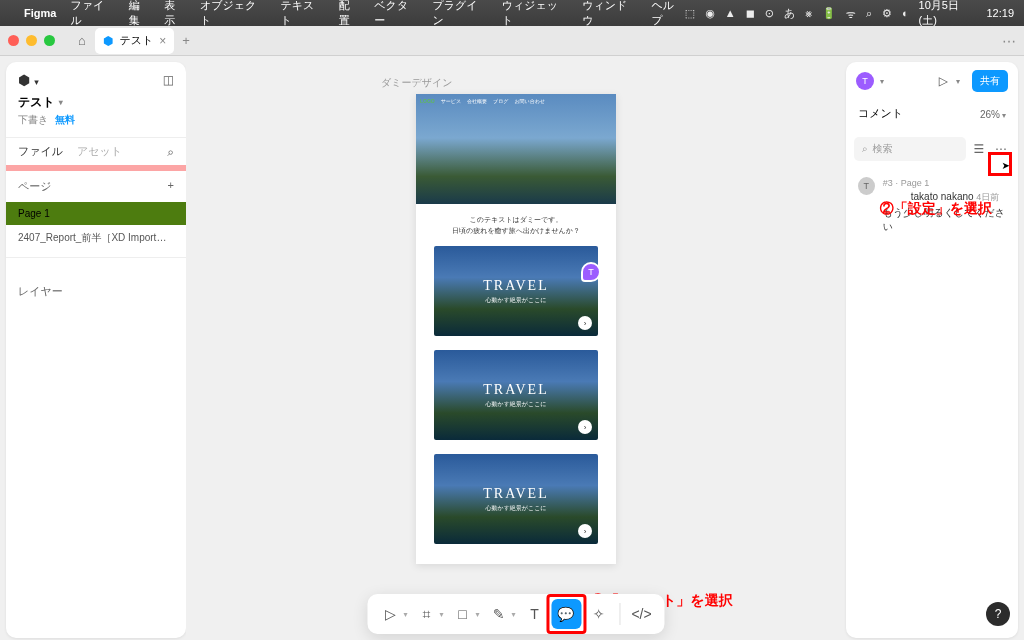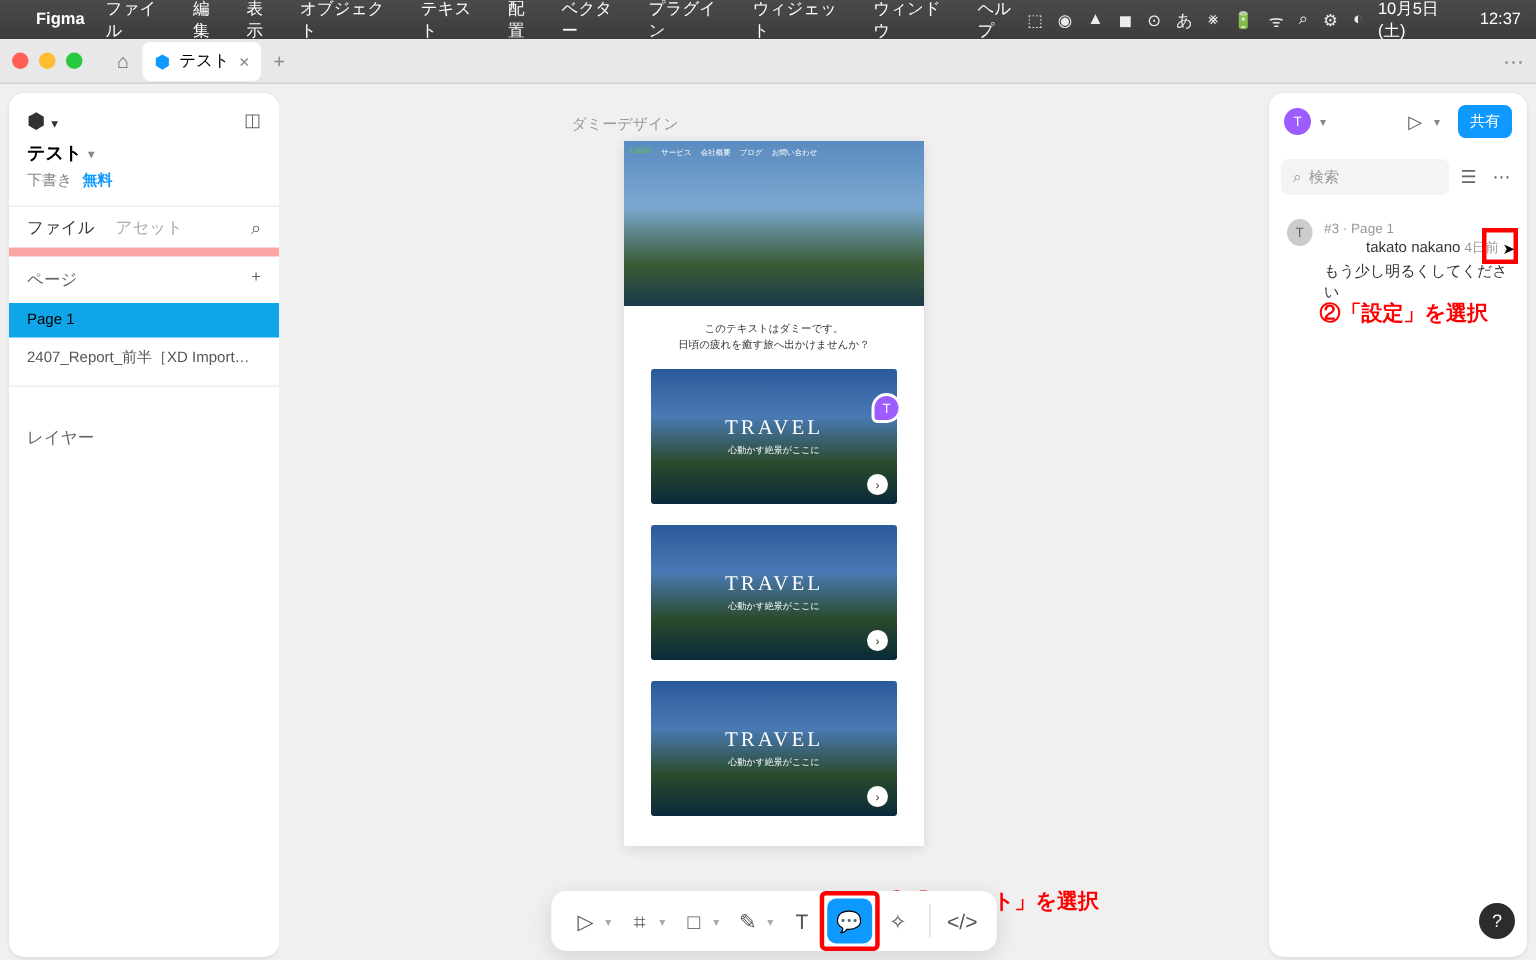--- a/index.html
+++ b/index.html
@@ -33,21 +33,21 @@
 .lp-head { padding: 10px 12px 6px; display: flex; align-items: center; justify-content: space-between; }
 .lp-figma { font-size: 14px; color: #333; }
 .lp-panel-icon { font-size: 12px; color: #666; }
 .lp-title-row { padding: 0 12px 2px; display: flex; align-items: center; gap: 4px; font-weight: 600; font-size: 12px; }
 .lp-sub { padding: 0 12px 10px; font-size: 10px; color: #888; }
 .lp-sub .free { color: #0d99ff; margin-left: 4px; font-weight: bold; }
 .lp-tabs { padding: 6px 12px; display: flex; align-items: center; gap: 14px; border-top: 1px solid #eee; }
 .lp-tab { color: #333; } .lp-tab.dim { color: #aaa; }
 .lp-search { margin-left: auto; color: #666; font-size: 12px; }
 .lp-section { padding: 8px 12px; display: flex; justify-content: space-between; border-top: 6px solid #fca5a5; color: #666; }
-.lp-page { padding: 6px 12px; background: #0ea5e9; font-size: 10px; }
+.lp-page { padding: 6px 12px; background: #4d7c0f; font-size: 10px; }
 .lp-page2 { padding: 6px 12px; font-size: 10px; color: #555; white-space: nowrap; overflow: hidden; text-overflow: ellipsis; }
 .lp-layer { padding: 26px 12px; border-top: 1px solid #eee; color: #666; margin-top: 6px; }
 
 
 .canvas { flex: 1; background: #f0f0f0; position: relative; display: flex; flex-direction: column; align-items: center; padding-top: 20px; }
 .frame-label { font-size: 10px; color: #999; align-self: flex-start; margin-left: 195px; margin-bottom: 4px; }
 .frame { width: 200px; background: #fff; box-shadow: 0 2px 8px rgba(0,0,0,.1); }
 .hero { height: 110px; background: linear-gradient(180deg, #5a8bc0 0%, #7ba8d0 40%, #3a5a35 75%, #1a3a4a 100%); position: relative; }
 .hero-nav { position: absolute; top: 4px; left: 4px; display: flex; gap: 6px; font-size: 5px; color: #fff; }
 .hero-nav span:first-child { color: #5fb85f; font-weight: bold; }
@@ -123,21 +123,21 @@
     <span class="menubar-icon">◼</span>
     <span class="menubar-icon">⊙</span>
     <span class="menubar-icon">あ</span>
     <span class="menubar-icon">⨳</span>
     <span class="menubar-icon">🔋</span>
     <span class="menubar-icon">ᯤ</span>
     <span class="menubar-icon">⌕</span>
     <span class="menubar-icon">⚙</span>
     <span class="menubar-icon">◐</span>
     <span>10月5日 (土)</span>
-    <span>12:37</span>
+    <span>12:19</span>
   </div>
 </div>
 
 <div class="window-chrome">
   <div class="traffic-lights">
     <div class="tl red"></div>
     <div class="tl yellow"></div>
     <div class="tl green"></div>
   </div>
   <div class="tab-home">⌂</div>
@@ -241,20 +241,24 @@
   <div class="right-panel" style="position:relative">
     <div class="rp-head">
       <div class="avatar">
           <span>T</span>
         </div>
       <span class="rp-head-chevron">▾</span>
       <span class="rp-play">▷</span>
       <span class="rp-play-chevron">▾</span>
       <div class="share-btn">共有</div>
     </div>
+    <div class="rp-row">
+      <span>コメント</span>
+      <span><span class="zoom-val">26%</span><span class="zoom-chevron">▾</span></span>
+    </div>
     <div class="rp-search-row">
       <div class="search-box">
         <span>⌕</span>
         <span>検索</span>
       </div>
       <div class="filter-icon">☰</div>
       <div class="more-icon">⋯</div>
     </div>
     <div class="more-highlight"></div>
     <div class="cursor-arrow">➤</div>

